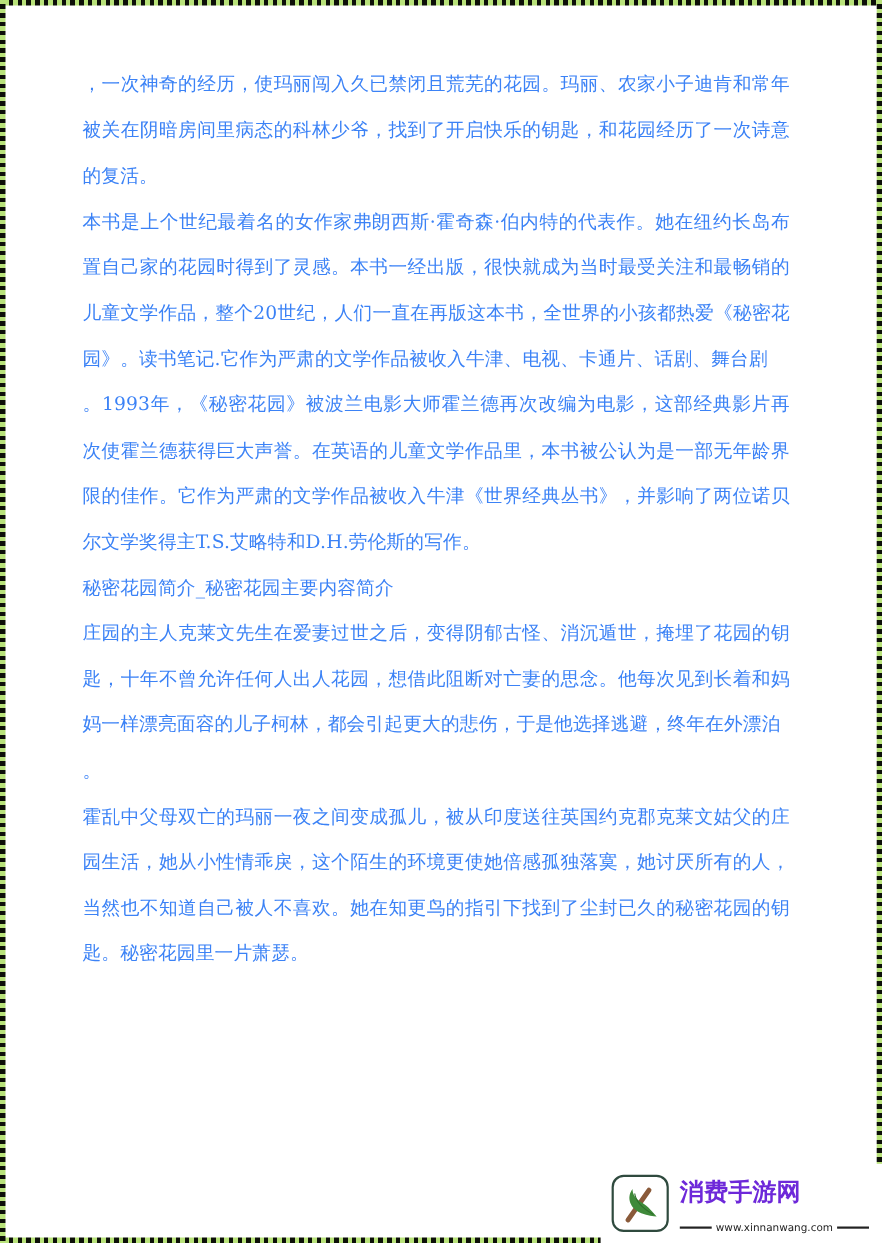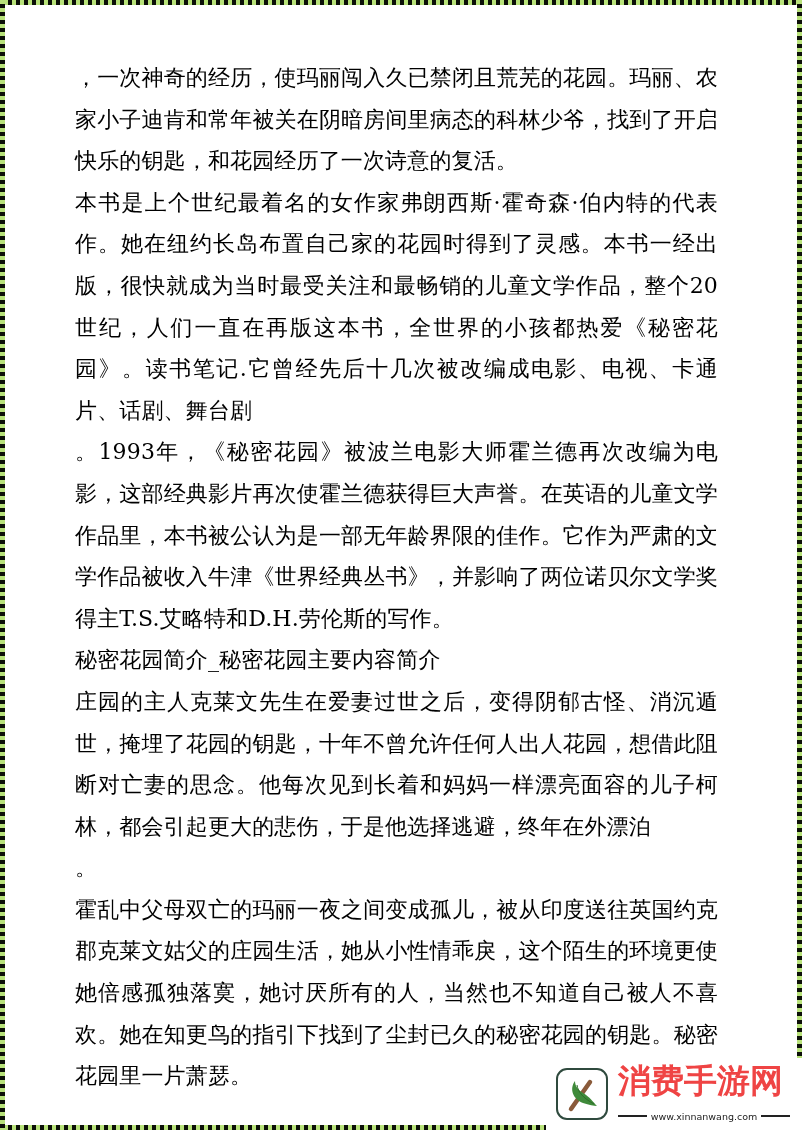--- a/index.html
+++ b/index.html
@@ -39,23 +39,23 @@
     .border-bottom { bottom: 0; }
     .border-left { left: 0; }
     .border-right { right: 0; }
 
     .content {
       position: absolute;
       left: 75px;
       top: 57px;
       width: 643px;
       font-family: "DejaVu Serif", "Liberation Serif", serif;
-      font-size: 22px;
+      font-size: 17px;
       line-height: 41.6px;
-      color: #000000;
+      color: #3b82f6;
     }
     .content p {
       margin: 0;
       text-align: justify;
       text-align-last: left;
       letter-spacing: 0.15px;
     }
     .content .heading {
       text-align: right;
     }
@@ -80,25 +80,25 @@
       background: #ffffff;
     }
     .logo-box svg {
       position: absolute;
       left: 3px; top: 3px;
     }
     .brand-name {
       position: absolute;
       left: 72px;
       top: 4px;
-      font-family: Liberation Mono, monospace;
+      font-family: Liberation Serif, serif;
       font-weight: bold;
-      font-size: 33px;
+      font-size: 22px;
       line-height: 44px;
-      color: #ef4444;
+      color: #6d28d9;
       letter-spacing: 0px;
       white-space: nowrap;
     }
     .brand-url-row {
       position: absolute;
       left: 72px;
       top: 51px;
       width: 172px;
       height: 14px;
       display: flex;
@@ -121,21 +121,21 @@
 <body>
 
 <div class="frame">
   <div class="border-h border-top"></div>
   <div class="border-h border-bottom"></div>
   <div class="border-v border-left"></div>
   <div class="border-v border-right"></div>
 
   <div class="content">
     <p>，一次神奇的经历，使玛丽闯入久已禁闭且荒芜的花园。玛丽、农家小子迪肯和常年被关在阴暗房间里病态的科林少爷，找到了开启快乐的钥匙，和花园经历了一次诗意的复活。</p>
-    <p>本书是上个世纪最着名的女作家弗朗西斯·霍奇森·伯内特的代表作。她在纽约长岛布置自己家的花园时得到了灵感。本书一经出版，很快就成为当时最受关注和最畅销的儿童文学作品，整个20世纪，人们一直在再版这本书，全世界的小孩都热爱《秘密花园》。读书笔记.它曾经先后十几次被改编成电影、电视、卡通片、话剧、舞台剧</p>
+    <p>本书是上个世纪最着名的女作家弗朗西斯·霍奇森·伯内特的代表作。她在纽约长岛布置自己家的花园时得到了灵感。本书一经出版，很快就成为当时最受关注和最畅销的儿童文学作品，整个20世纪，人们一直在再版这本书，全世界的小孩都热爱《秘密花园》。读书笔记.它作为严肃的文学作品被收入牛津、电视、卡通片、话剧、舞台剧</p>
     <p>。1993年，《秘密花园》被波兰电影大师霍兰德再次改编为电影，这部经典影片再次使霍兰德获得巨大声誉。在英语的儿童文学作品里，本书被公认为是一部无年龄界限的佳作。它作为严肃的文学作品被收入牛津《世界经典丛书》，并影响了两位诺贝尔文学奖得主T.S.艾略特和D.H.劳伦斯的写作。</p>
     <p class="heading">秘密花园简介_秘密花园主要内容简介</p>
     <p><span id="p4">庄园的主人克莱文先生在爱妻过世之后，变得阴郁古怪、消沉遁世，掩埋了花园的钥匙，十年不曾允许任何人出人花园，想借此阻断对亡妻的思念。他每次见到长着和妈妈一样漂亮面容的儿子柯林，都会引起更大的悲伤，于是他选择逃避，终年在外漂泊<br>。</span></p>
     <p>霍乱中父母双亡的玛丽一夜之间变成孤儿，被从印度送往英国约克郡克莱文姑父的庄园生活，她从小性情乖戾，这个陌生的环境更使她倍感孤独落寞，她讨厌所有的人，当然也不知道自己被人不喜欢。她在知更鸟的指引下找到了尘封已久的秘密花园的钥匙。秘密花园里一片萧瑟。</p>
   </div>
 
   <div class="watermark">
     <div class="logo-box">
       <svg width="42" height="42" viewBox="0 0 42 42">
         <line x1="29" y1="9" x2="10" y2="36" stroke="#8a5a3a" stroke-width="4.5" stroke-linecap="round"></line>

